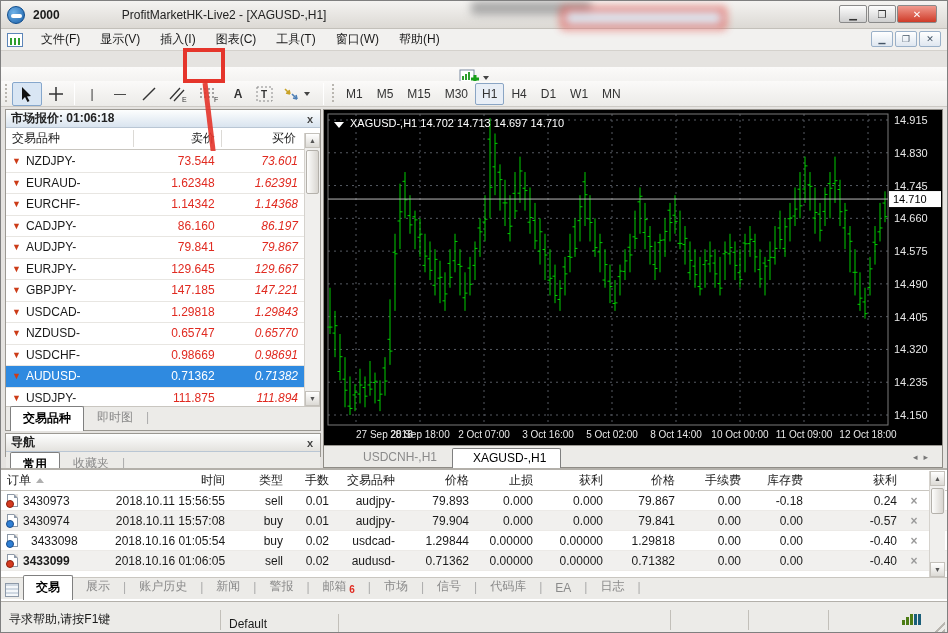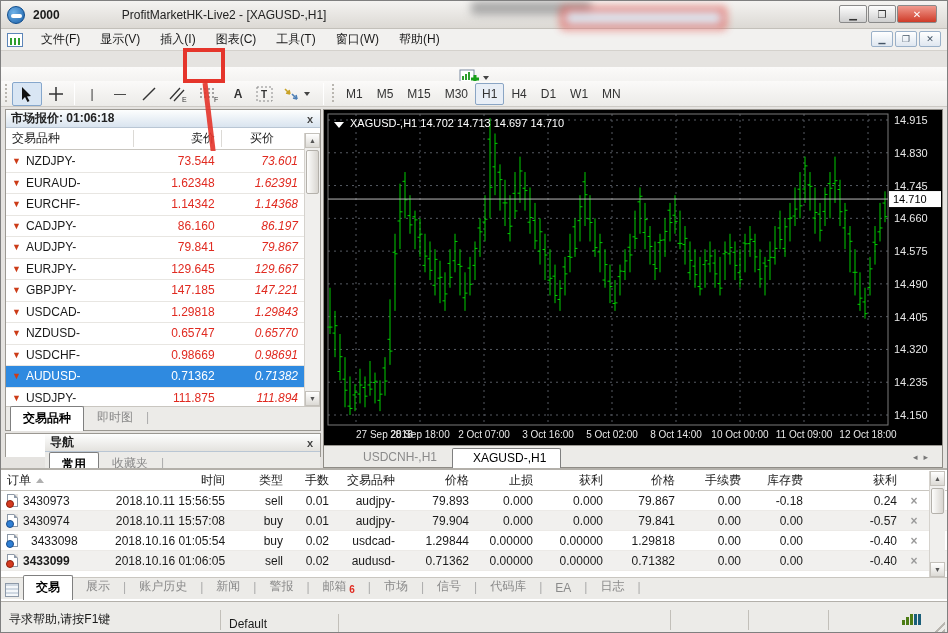--- a/index.html
+++ b/index.html
@@ -44,40 +44,40 @@
   .panel { position:absolute; background:#fff; border:1px solid #9b9892; }
   .panel-title { height:18px; background:linear-gradient(#fdfefe,#d9e4ef); border-bottom:1px solid #b9c6d4; display:flex; align-items:center; padding:0 5px; font-weight:bold; color:#222; }
   .panel-close { margin-left:auto; font-weight:bold; color:#444; font-size:11px; padding:0 2px; }
 
   
   #market-watch { left:4px; top:2px; width:316px; height:322px; }
   .mw-header { display:flex; height:22px; border-bottom:1px solid #c9c6c0; background:#fff; align-items:center; }
   .mw-header span { padding:0 6px; }
   .mw-col-sym { width:128px; border-right:1px solid #dcdad6; }
   .mw-col-bid { width:88px; text-align:right; border-right:1px solid #dcdad6; }
-  .mw-col-ask { width:80px; text-align:center; }
+  .mw-col-ask { width:80px; text-align:right; }
   .mw-rows { position:absolute; top:41px; left:0; right:16px; bottom:24px; overflow:hidden; }
   .mw-row { display:flex; height:21.5px; align-items:center; border-bottom:1px solid #e8e6e2; }
   .mw-row .sym { width:128px; padding-left:6px; display:flex; gap:5px; align-items:center; }
   .mw-row .bid,.mw-row .ask { width:88px; text-align:right; padding-right:6px; color:#e02a20; }
   .mw-row .ask { width:84px;font-style:italic; }
   .mw-row.selected { background:#2f8ae0; }
   .mw-row.selected .bid,.mw-row.selected .ask,.mw-row.selected .symname { color:#fff; }
   .dn-arrow { color:#cc3b17; font-size:9px; }
   .vscroll { position:absolute; right:0; width:16px; background:#f0efed; border-left:1px solid #d5d2cd; }
   .vs-arrow { height:15px; display:flex; align-items:center; justify-content:center; font-size:7px; color:#555; border:1px solid #c4c1bb; background:linear-gradient(#fff,#dcdad5); }
   .vs-thumb { margin:2px 1px; height:44px; border:1px solid #b4b1ab; background:linear-gradient(90deg,#fdfdfc,#d8d5d0); border-radius:2px; }
   .mw-scroll { top:23px; bottom:24px; }
   .tabs-strip { position:absolute; left:0; bottom:0; width:100%; height:24px; background:#ecebe8; border-top:1px solid #c9c6c0; display:flex; align-items:flex-end; padding-left:4px; }
   .tab { padding:3px 12px 4px; color:#8a8a8a; border:1px solid transparent; border-bottom:none; position:relative; }
   .tab.active { background:#fff; border-color:#7f7f7f; color:#000; font-weight:bold; border-radius:2px 2px 0 0; margin-bottom:-1px; }
   .tab-sep { color:#aaa; align-self:center; padding-bottom:3px; }
 
   
-  #navigator { left:4px; top:326px; width:316px; height:24px; border-bottom:none;padding-left:39px; }
+  #navigator { left:4px; top:326px; width:316px; height:24px; border-bottom:none; }
 
   
   #chart-wrap { position:absolute; left:322px; top:2px; width:620px; height:359px; border:1px solid #8f8c86; background:#000; }
   #chart-tabs { position:absolute; left:0; bottom:0; width:100%; height:22px; background:#ecebe8; border-top:1px solid #9b9892; display:flex; align-items:flex-end; padding-left:24px; }
   #chart-tabs .tab { padding:2px 14px 3px; }
   #chart-tabs .tab.active { font-weight:normal;padding-left:20px; }
   .tab-arrows { margin-left:auto; margin-right:8px; color:#777; font-size:9px; align-self:center; letter-spacing:6px; }
 
   
   #terminal { position:absolute; left:0; top:467px; width:100%; height:133px; background:#fff; border-top:2px solid #b3b0aa; }

